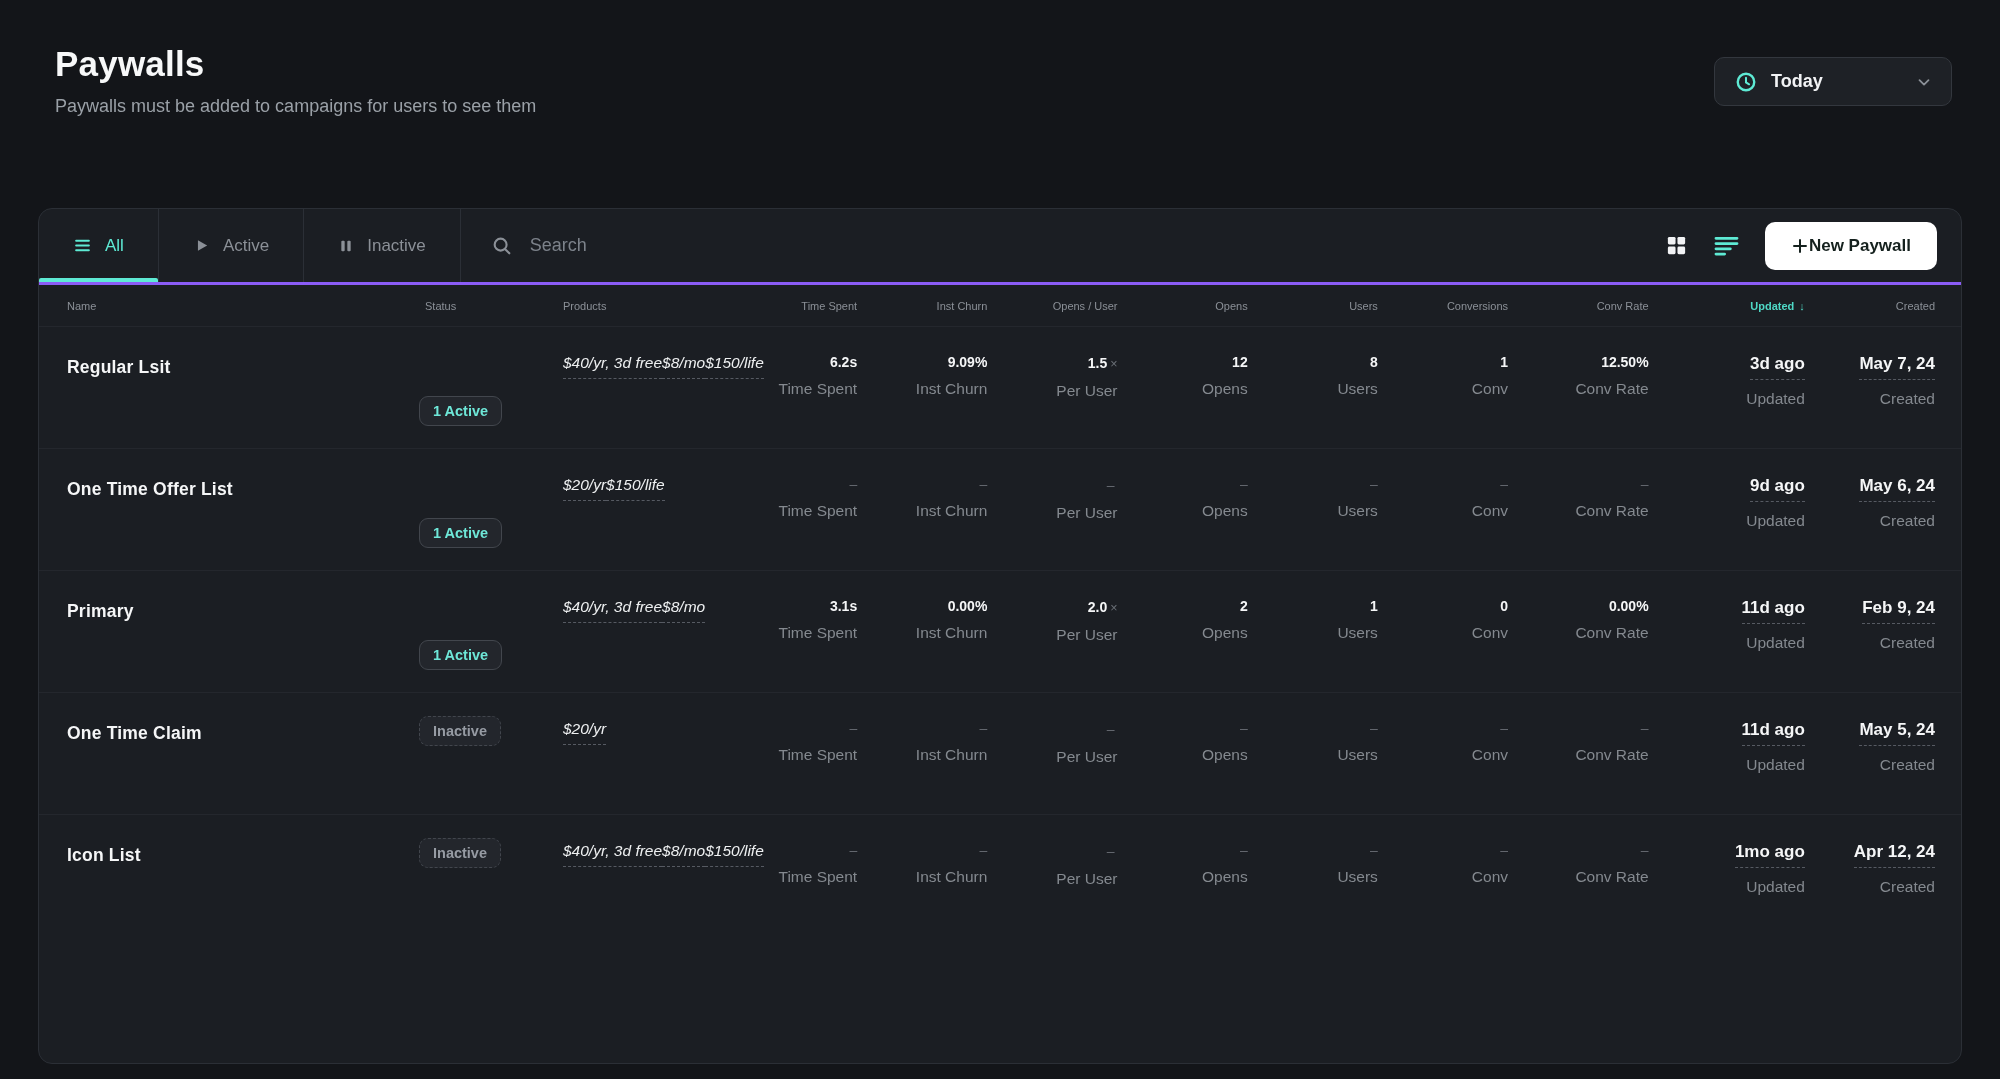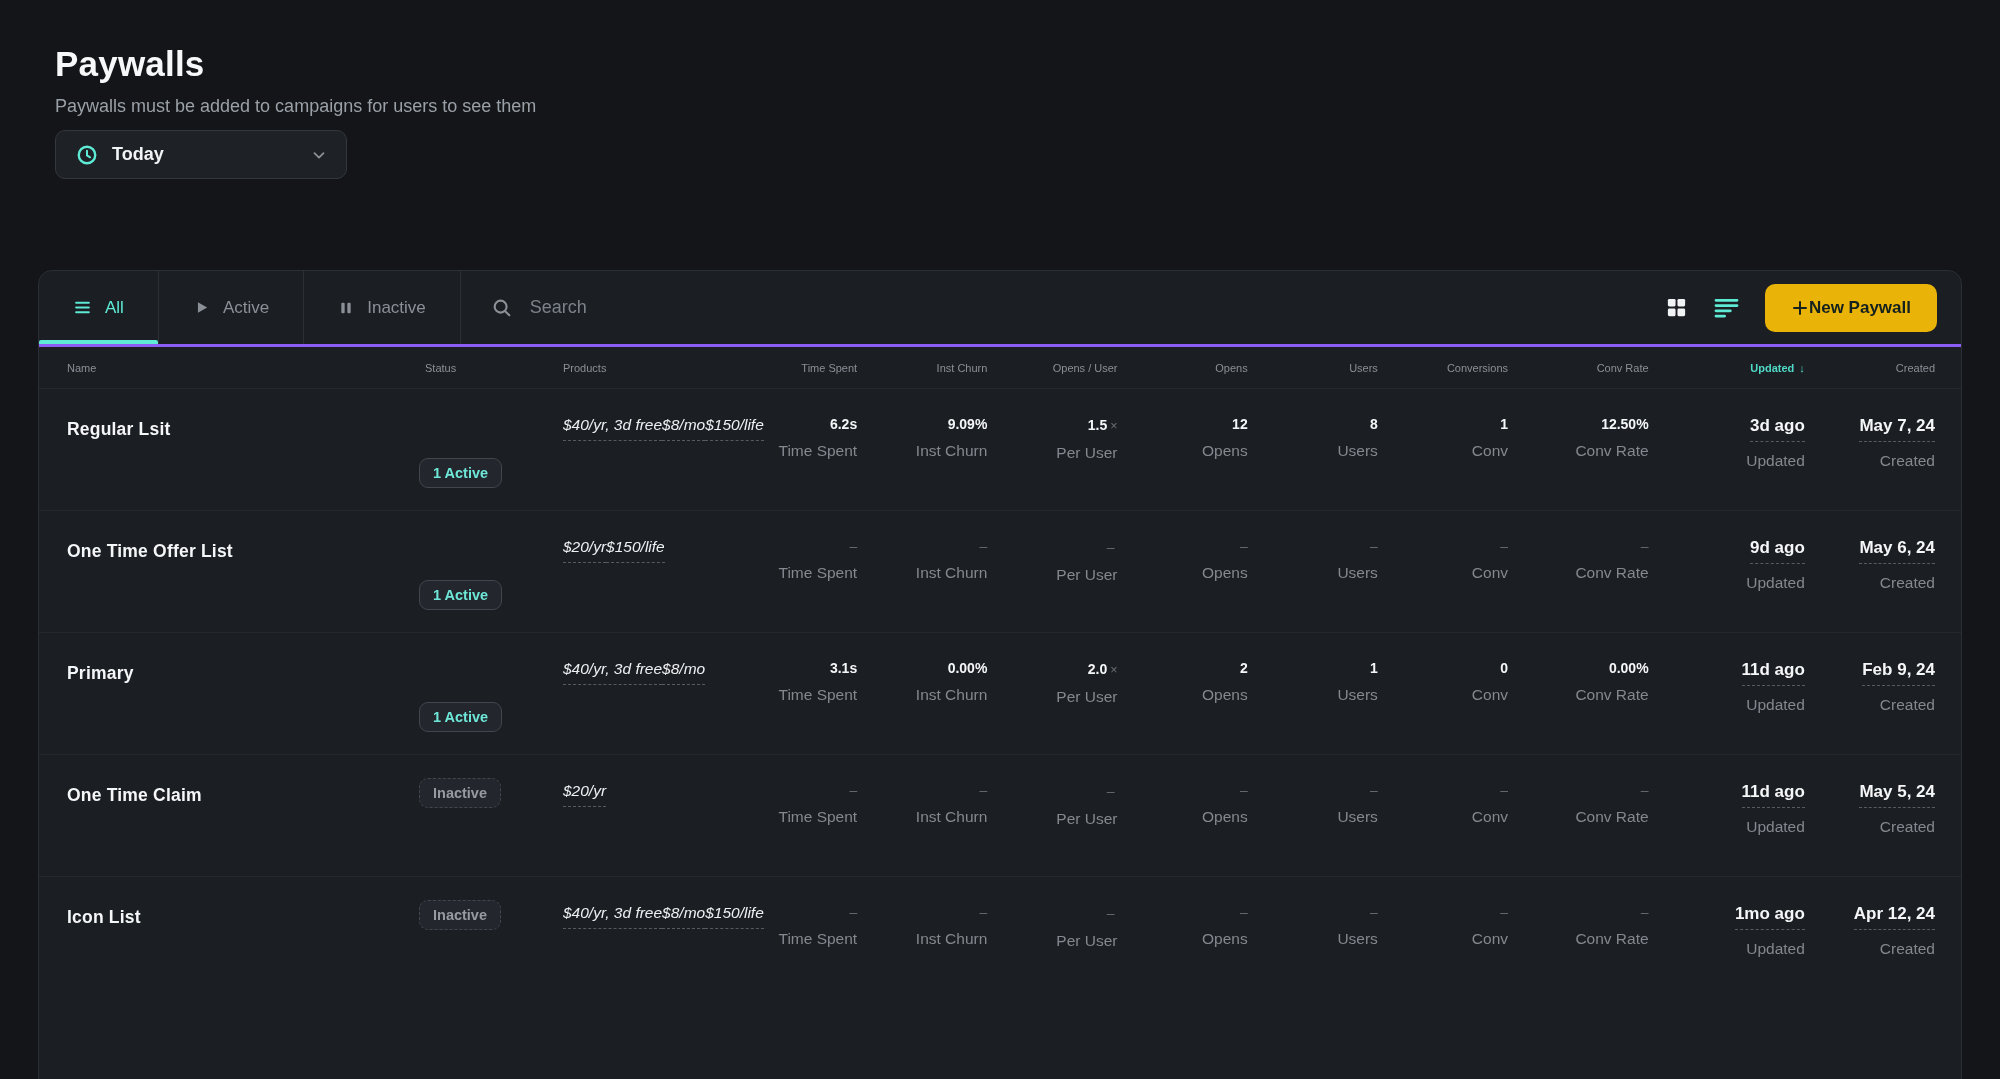--- a/index.html
+++ b/index.html
@@ -9,27 +9,26 @@
     color: #eef0f2;
     font-family: "Liberation Sans", sans-serif;
     overflow: hidden;
   }
   
   .page-header {
     display: flex;
     justify-content: space-between;
     align-items: flex-start;
     padding: 44px 48px 0 55px;
-    flex-direction: column;
   }
   .page-title { font-size: 35px; font-weight: 600; letter-spacing: .2px; color: #f7f8f9; }
   .page-subtitle { margin-top: 12px; font-size: 18px; color: #9aa0a7; }
   .time-filter {
     margin-top: 13px;
-    width: 292px; height: 49px;
+    width: 238px; height: 49px;
     background: #1e2126;
     border: 1px solid #33373e;
     border-radius: 10px;
     display: flex; align-items: center;
     padding: 0 18px 0 20px;
     cursor: pointer;
   }
   .time-filter .tf-label { font-size: 18px; font-weight: 600; color: #f2f3f5; margin-left: 14px; flex: 1; }
   
   .card {
@@ -61,21 +60,21 @@
     font-family: "Liberation Sans", sans-serif;
     font-size: 18px; color: #e8eaec; width: 100%;
   }
   .searchbox input::placeholder { color: #7c828a; }
   .view-toggles { display: flex; align-items: center; gap: 26px; padding-right: 26px; }
   .icon-btn { background: none; border: 0; cursor: pointer; display: flex; align-items: center; }
   .btn-new {
     align-self: center;
     margin-right: 24px;
     display: flex; align-items: center; 
-    background: #eab308; color: #15211e;
+    background: #ffffff; color: #15211e;
     border: 0; border-radius: 10px;
     padding: 14px 26px;
     font-family: "Liberation Sans", sans-serif;
     font-size: 17px; font-weight: 700;
     cursor: pointer; white-space: nowrap;
   }
   
   .grid {
     display: grid;
     grid-template-columns: 352px 128px 180px repeat(6, 1fr) 1.08fr 1.2fr 1fr;

